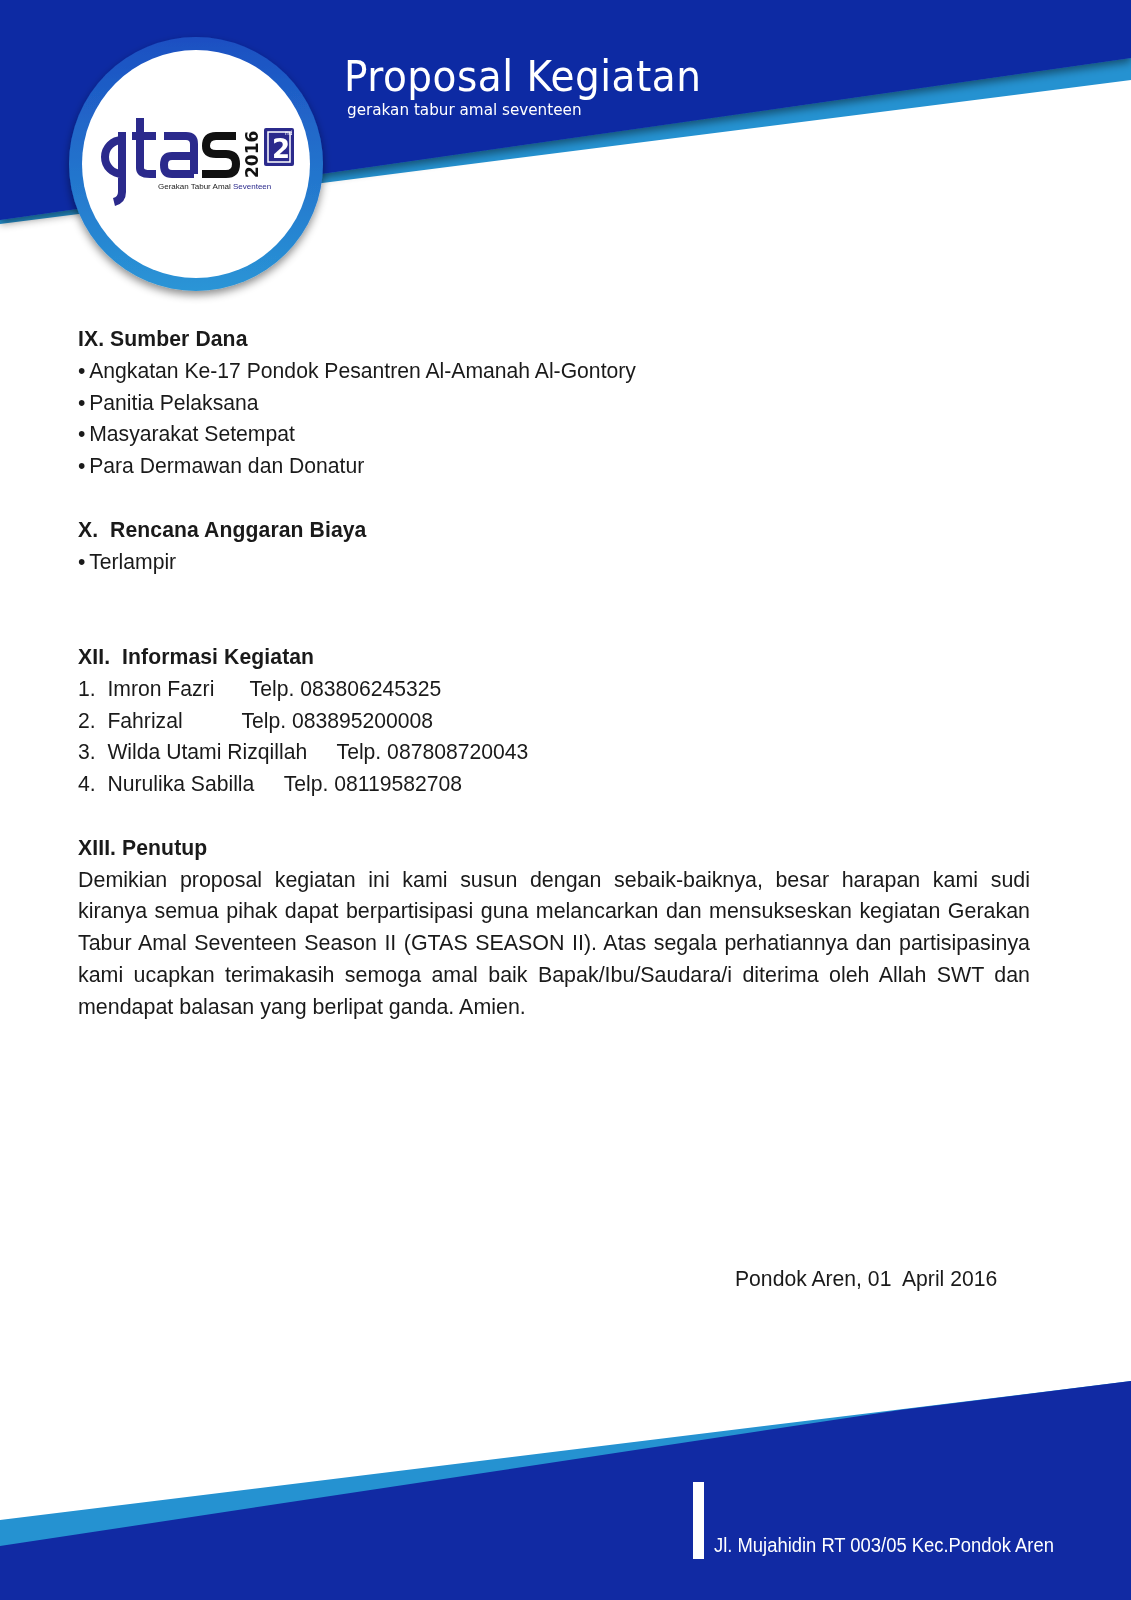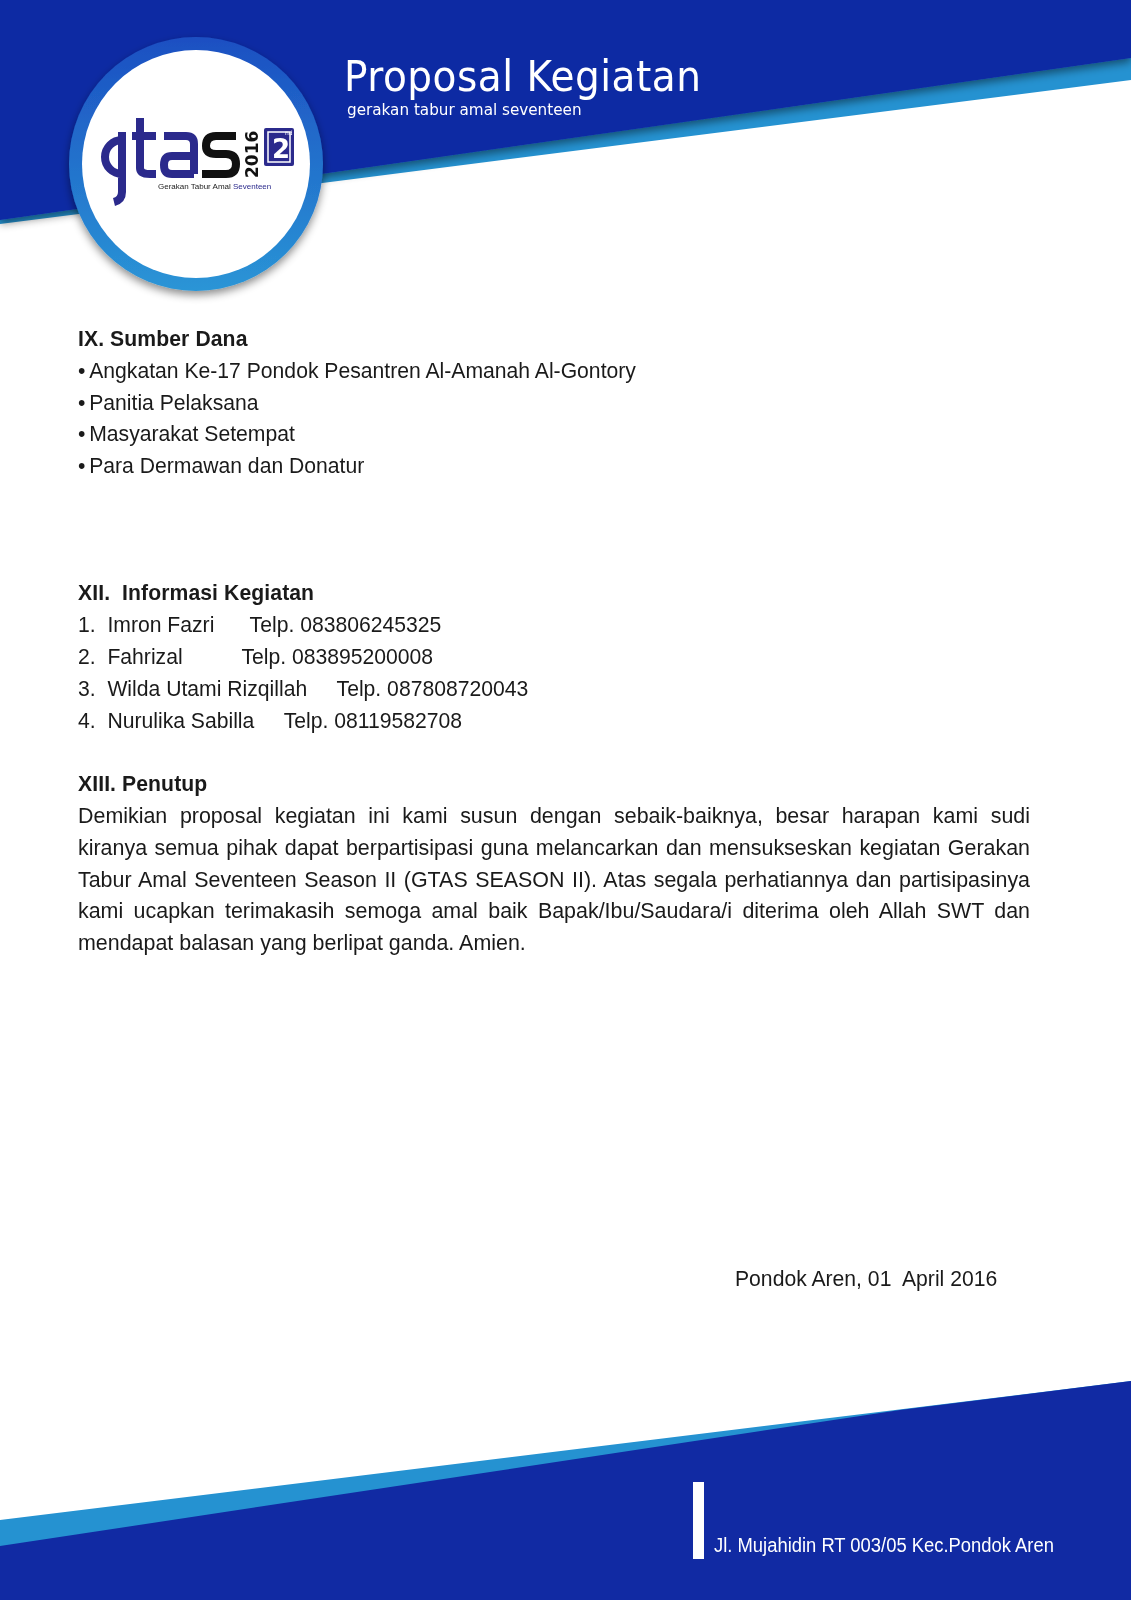--- a/index.html
+++ b/index.html
@@ -94,20 +94,24 @@
 
 <div class="content">
   <section>
     <div class="line heading">IX. Sumber Dana</div>
     <div class="line bullet">Angkatan Ke-17 Pondok Pesantren Al-Amanah Al-Gontory</div>
     <div class="line bullet">Panitia Pelaksana</div>
     <div class="line bullet">Masyarakat Setempat</div>
     <div class="line bullet">Para Dermawan dan Donatur</div>
   </section>
   <div class="gap"></div>
+  <section>
+    <div class="line heading">X.  Rencana Anggaran Biaya</div>
+    <div class="line bullet">Terlampir</div>
+  </section>
   <div class="gap"></div>
   <div class="gap"></div>
   <section>
     <div class="line heading">XII.  Informasi Kegiatan</div>
     <div class="contact-row">
       <span>1.  Imron Fazri      </span><span>Telp. 083806245325</span>
     </div>
     <div class="contact-row">
       <span>2.  Fahrizal          </span><span>Telp. 083895200008</span>
     </div>

